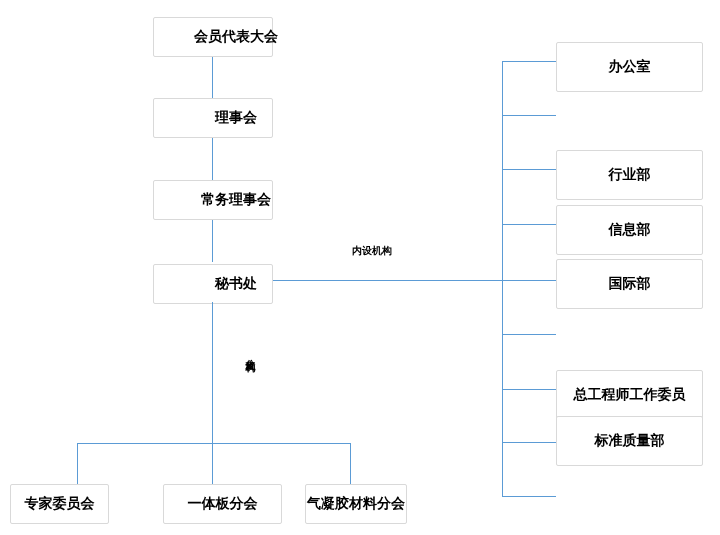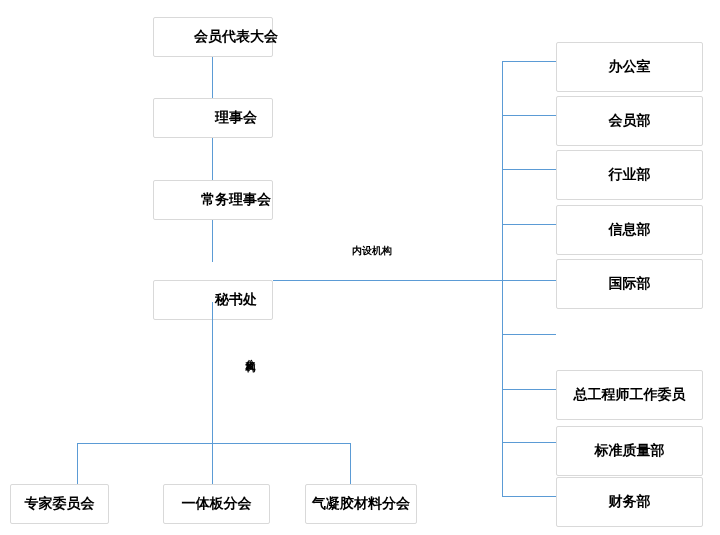--- a/index.html
+++ b/index.html
@@ -48,34 +48,32 @@
   }
 </style>
 </head>
 <body>
 
 <div class="canvas">
 
   <div class="node chain" style="top:17px">会员代表大会</div>
   <div class="node chain" style="top:98px">理事会</div>
   <div class="node chain" style="top:180px">常务理事会</div>
-  <div class="node chain" style="top:280px">秘书处</div>
+  <div class="node chain" style="top:264px">秘书处</div>
 
   <div class="node dept" style="top:42px">办公室</div>
-  <div class="node dept" style="top:96px">会员部</div>
   <div class="node dept" style="top:150px">行业部</div>
   <div class="node dept" style="top:205px">信息部</div>
   <div class="node dept" style="top:259px">国际部</div>
   <div class="node dept" style="top:370px">总工程师工作委员</div>
-  <div class="node dept" style="top:426px">标准质量部</div>
-  <div class="node dept" style="top:477px">财务部</div>
+  <div class="node dept" style="top:416px">标准质量部</div>
 
   <div class="node branch" style="left:10px;width:99px">专家委员会</div>
-  <div class="node branch" style="left:163px;width:107px">一体板分会</div>
-  <div class="node branch" style="left:305px;width:112px">气凝胶材料分会</div>
+  <div class="node branch" style="left:163px;width:119px">一体板分会</div>
+  <div class="node branch" style="left:305px;width:102px">气凝胶材料分会</div>
 
   <div class="grouplabel" style="left:352px;top:244px">内设机构</div>
   <div class="grouplabel vertical-text" style="left:243px;top:351px">分支机构</div>
 
   <div class="vline" style="left:212px;top:57px;height:41px"></div>
   <div class="vline" style="left:212px;top:138px;height:42px"></div>
   <div class="vline" style="left:212px;top:220px;height:42px"></div>
   <div class="vline" style="left:212px;top:302px;height:182px"></div>
 
   <div class="hline" style="left:77px;top:443px;width:274px"></div>

